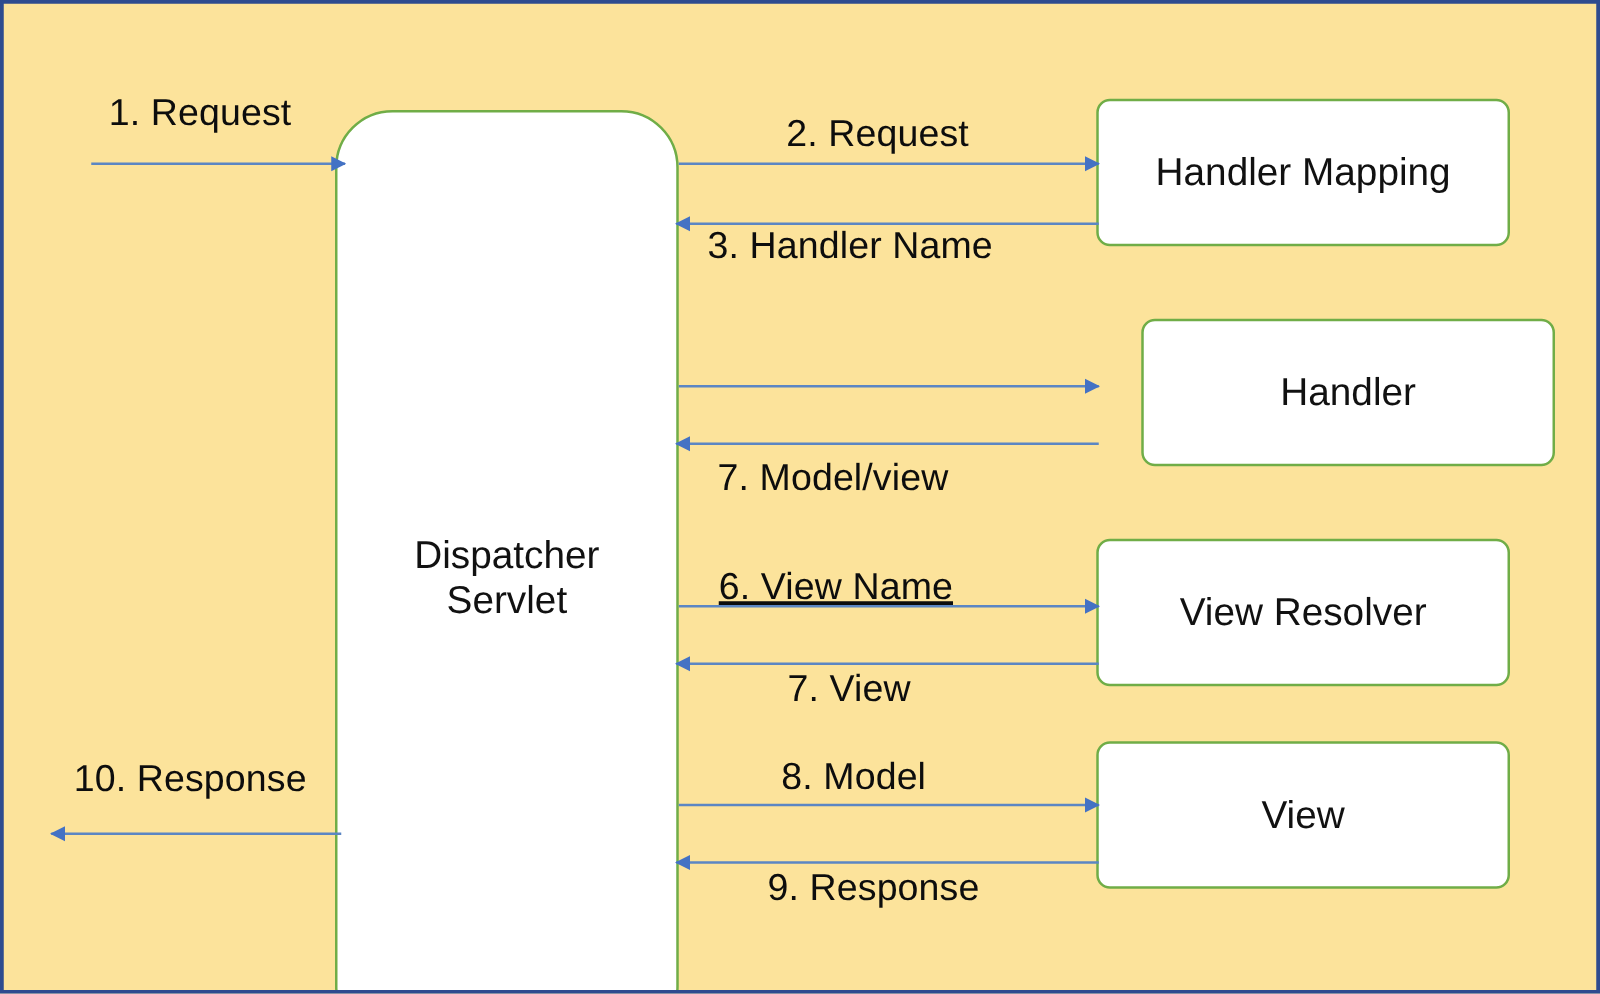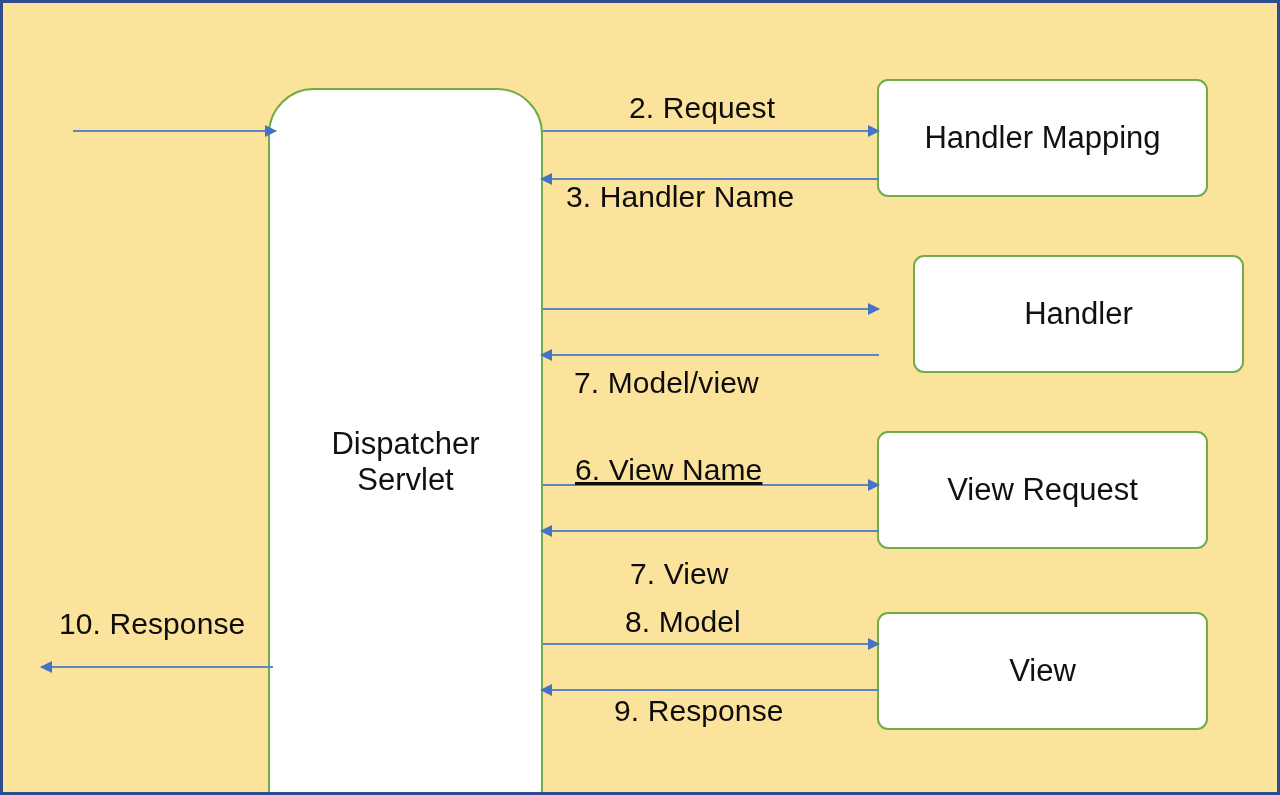--- a/index.html
+++ b/index.html
@@ -41,21 +41,21 @@
   .node-right {
     left: 874px;
     width: 331px;
     height: 118px;
     border-radius: 11px;
     font-size: 31px;
   }
   #node-handler-mapping { top: 76px; }
   #node-handler        { top: 252px; margin-left: 36px; }
   #node-view-resolver  { top: 428px; }
-  #node-view           { top: 609px; }
+  #node-view           { top: 590px; }
 
   
   .arrow {
     position: absolute;
     height: 14px;
     pointer-events: none;
   }
   .arrow .shaft {
     position: absolute;
     left: 0;
@@ -104,31 +104,32 @@
 
   <div class="node node-right" id="node-handler-mapping">
     <span>Handler Mapping</span>
   </div>
 
   <div class="node node-right" id="node-handler">
     <span>Handler</span>
   </div>
 
   <div class="node node-right" id="node-view-resolver">
-    <span>View Request</span>
+    <span>View Resolver</span>
   </div>
 
   <div class="node node-right" id="node-view">
     <span>View</span>
   </div>
 
   <div class="arrow to-right" style="left:70px; top:121px; width:203px;">
     <div class="shaft"></div>
     <div class="head"></div>
   </div>
+  <div class="edge-label" style="left:84px; top:71px;">1. Request</div>
 
   <div class="arrow to-right" style="left:540px; top:121px; width:336px;">
     <div class="shaft"></div>
     <div class="head"></div>
   </div>
   <div class="edge-label" style="left:626px; top:88px;">2. Request</div>
 
   <div class="arrow to-left" style="left:538px; top:169px; width:338px;">
     <div class="shaft"></div>
     <div class="head"></div>
@@ -149,21 +150,21 @@
   <div class="arrow to-right" style="left:540px; top:475px; width:336px;">
     <div class="shaft"></div>
     <div class="head"></div>
   </div>
   <div class="edge-label" style="left:572px; top:450px;text-decoration:underline;">6. View Name</div>
 
   <div class="arrow to-left" style="left:538px; top:521px; width:338px;">
     <div class="shaft"></div>
     <div class="head"></div>
   </div>
-  <div class="edge-label" style="left:627px; top:532px;margin-top:22px;">7. View</div>
+  <div class="edge-label" style="left:627px; top:532px;">7. View</div>
 
   <div class="arrow to-right" style="left:540px; top:634px; width:336px;">
     <div class="shaft"></div>
     <div class="head"></div>
   </div>
   <div class="edge-label" style="left:622px; top:602px;">8. Model</div>
 
   <div class="arrow to-left" style="left:538px; top:680px; width:338px;">
     <div class="shaft"></div>
     <div class="head"></div>

